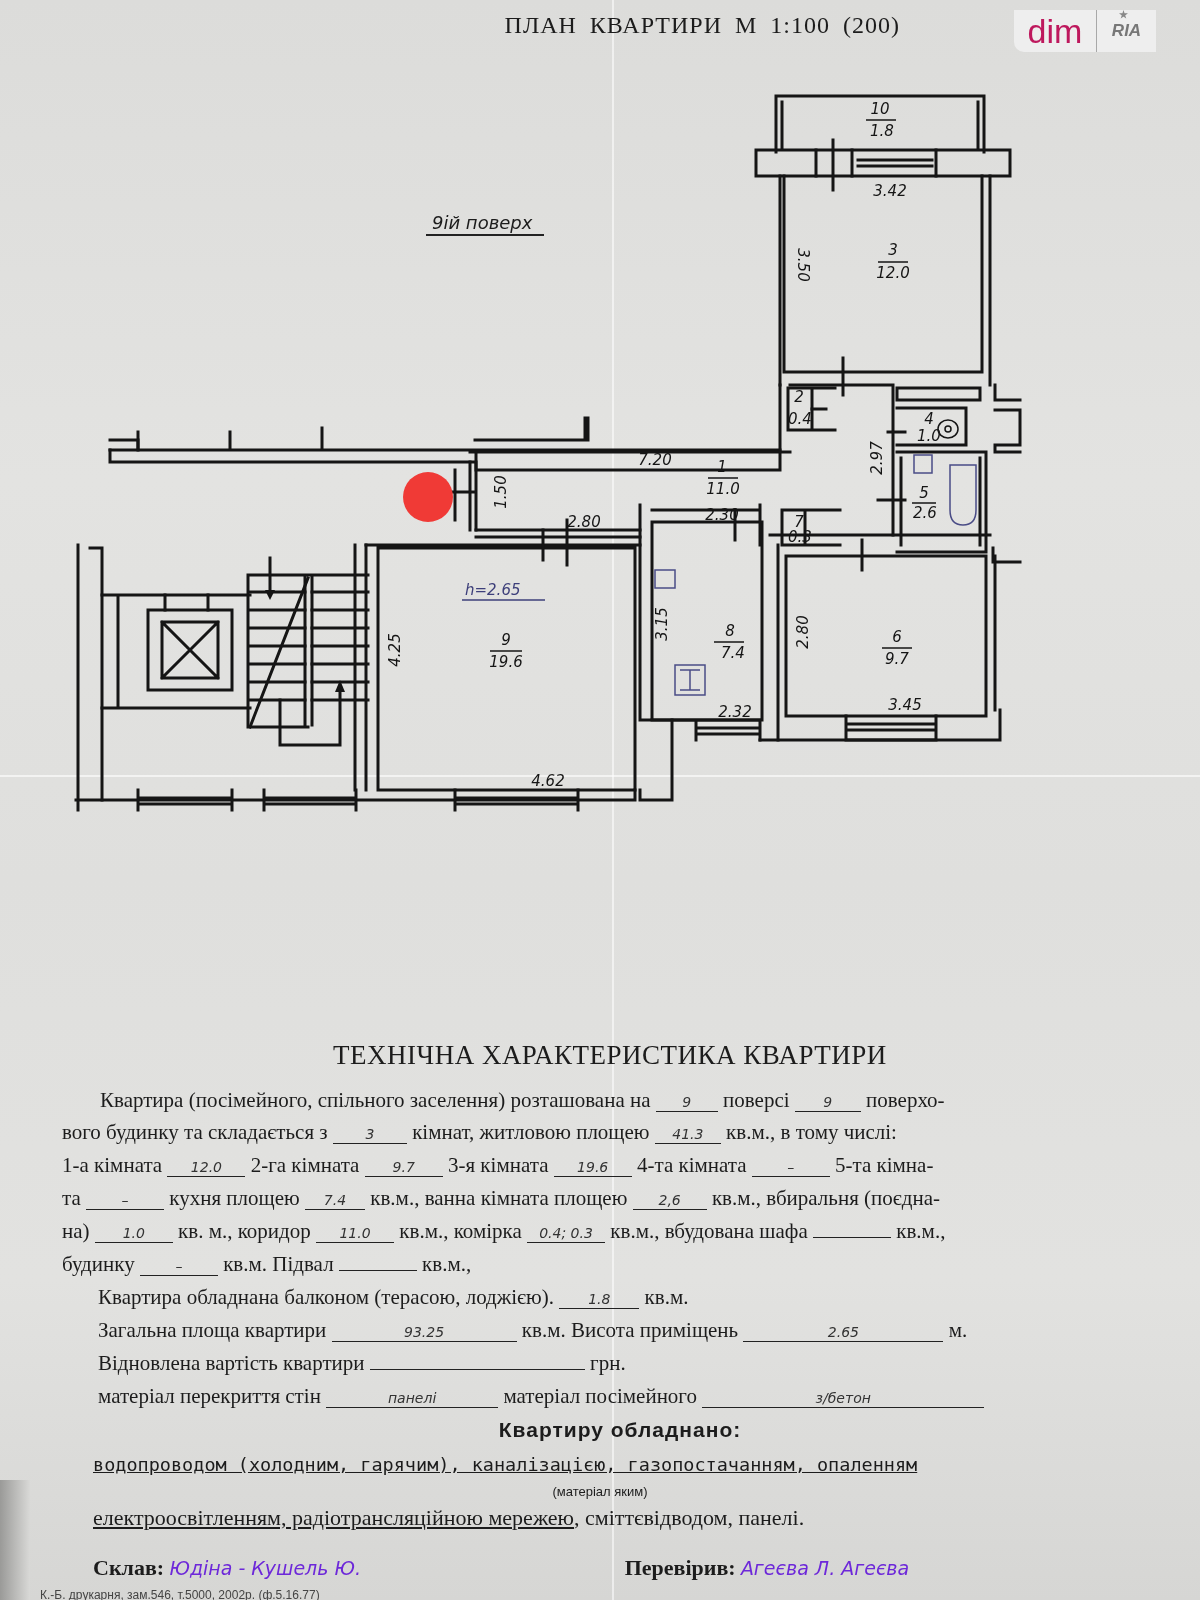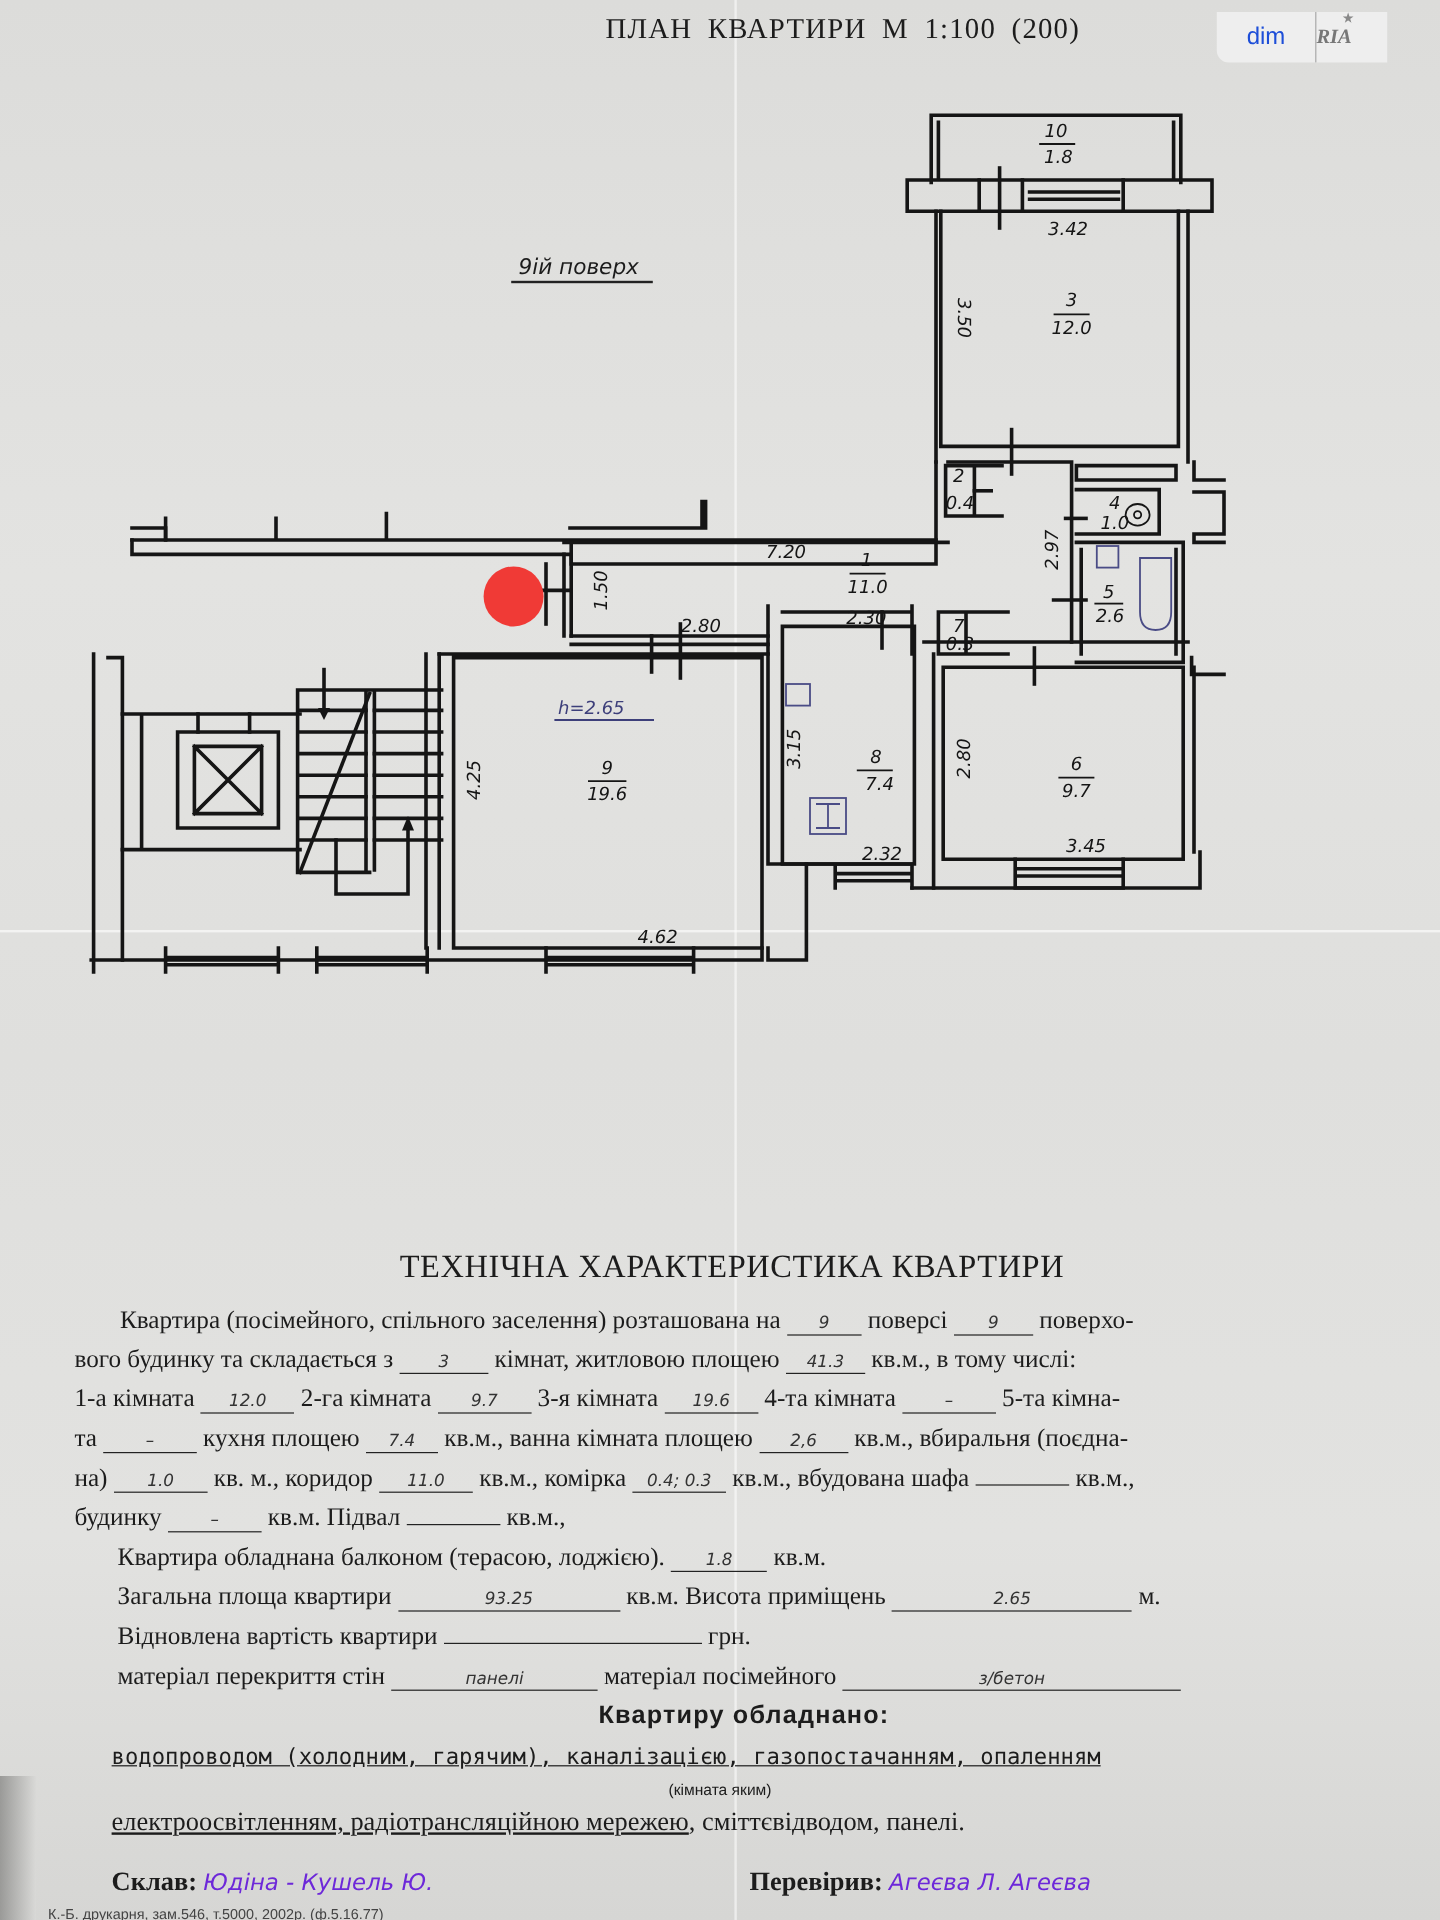--- a/index.html
+++ b/index.html
@@ -24,23 +24,23 @@
   }
   .edge-shadow { position:absolute; left:0; top:1480px; width:30px; height:120px; background:linear-gradient(90deg,#9a9a98,#d9d9d7); }
   .title {
     position: absolute; top: 12px; left: 300px; width: 600px;
     font-size: 24px; letter-spacing: 1px; text-align: right; word-spacing: 6px;
   }
   .logo {
     position: absolute; left: 1014px; top: 10px; width: 142px; height: 42px;
     background: #eeeeee; border-radius: 0 0 0 10px; display: flex; align-items: center;
   }
-  .logo .dim { width: 82px; text-align: center; font-family: "Liberation Sans", sans-serif; font-size: 20px; color: #1d4ed8; }
+  .logo .dim { width: 82px; text-align: center; font-family: "Liberation Sans", sans-serif; font-size: 34px; color: #be185d; }
   .logo .sep { width: 1px; height: 42px; background: #a8a8a8; }
-  .logo .ria { flex: 1; text-align: left; font-family: Liberation Serif, serif; font-weight: bold; font-style: italic; font-size: 17px; color: #777; position: relative; }
+  .logo .ria { flex: 1; text-align: center; font-family: Liberation Sans, sans-serif; font-weight: bold; font-style: italic; font-size: 17px; color: #777; position: relative; }
   .logo .ria::before { content: "★"; position: absolute; top: -12px; left: 22px; font-size: 10px; color: #888; font-style: normal; }
   svg.plan { position: absolute; left: 0; top: 0; }
   .hand { font-family: "DejaVu Sans", sans-serif; font-style: italic; font-size: 15px; fill: #151515; }
   .hand-blue { font-family: "DejaVu Sans", sans-serif; font-style: italic; font-size: 15px; fill: #3d3f7a; }
   .floor-label { position: absolute; left: 432px; top: 212px; font-family: "DejaVu Sans", sans-serif; font-style: italic; font-size: 18px; }
   .floor-label::after { content: ""; position: absolute; left: -6px; right: -12px; bottom: -3px; height: 2px; background: #222; }
   .marker { position: absolute; left: 403px; top: 472px; width: 50px; height: 50px; border-radius: 50%; background: #f03a36; }
 
   .sec-title { position: absolute; top: 1040px; left: 0; width: 1200px; text-align: center; font-size: 27px; letter-spacing: 0.5px; padding-left: 10px; }
   .line { position: absolute; left: 0; width: 1200px; font-size: 21px; white-space: nowrap; }
@@ -288,21 +288,21 @@
   <span>грн.</span>
 </div>
 <div class="line" style="top:1384px; padding-left:98px;">
   <span>матеріал перекриття стін</span>
   <span class="fill" style="width:172px">панелі</span>
   <span>матеріал посімейного</span>
   <span class="fill" style="width:282px">з/бетон</span>
 </div>
 <div class="line bold" style="top:1418px; text-align:center; padding-left:20px; font-family:'Liberation Sans',sans-serif; font-size:21px; letter-spacing:1px;">Квартиру обладнано:</div>
 <div class="line u" style="top:1454px; padding-left:93px; font-family:'DejaVu Sans Mono',monospace; font-size:18.5px;">водопроводом (холодним, гарячим), каналізацією, газопостачанням, опаленням</div>
-<div class="line small" style="top:1484px; left:0; text-align:center; font-family:'Liberation Sans',sans-serif;">(кімната яким)</div>
+<div class="line small" style="top:1484px; left:0; text-align:center; font-family:'Liberation Sans',sans-serif;">(матеріал яким)</div>
 <div class="line" style="top:1505px; padding-left:93px; font-size:22px;">
   <span class="u">електроосвітленням, радіотрансляційною мережею</span><span>, сміттєвідводом, панелі.</span>
 </div>
 
 <div class="line" style="top:1555px; padding-left:93px;">
   <span class="bold" style="font-size:22px;">Склав:</span>
   <span class="sig" style="display:inline-block; width:450px;">Юдіна - Кушель Ю.</span>
   <span class="bold" style="font-size:22px;">Перевірив:</span>
   <span class="sig">Агеєва Л. Агеєва</span>
 </div>

